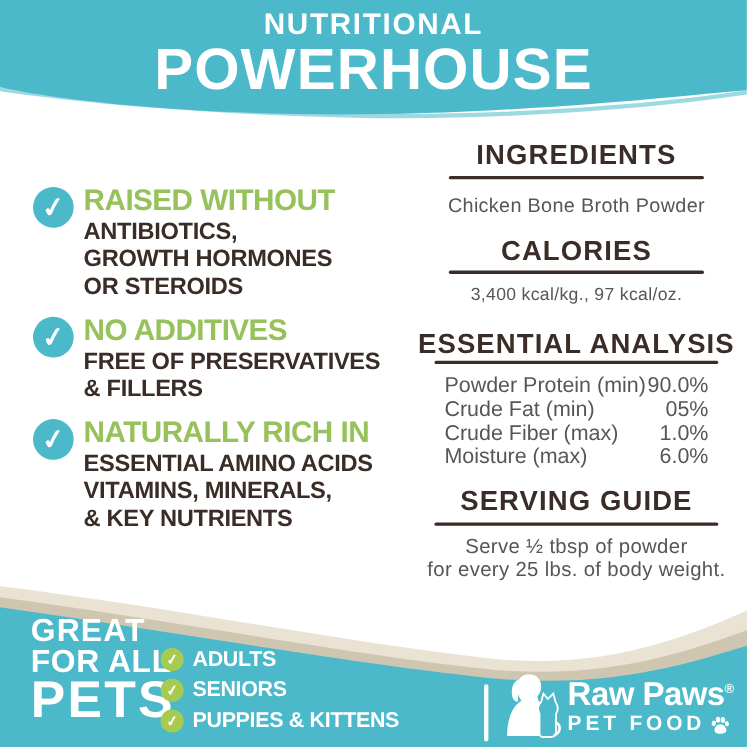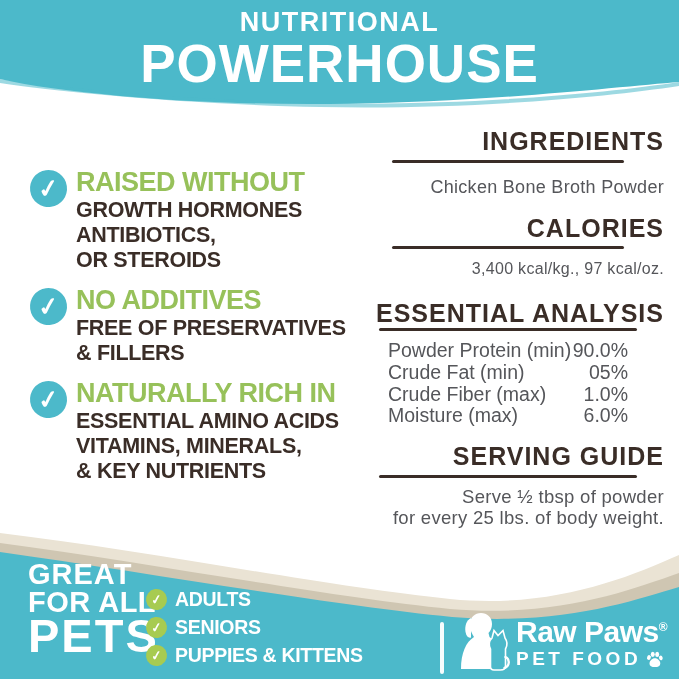--- a/index.html
+++ b/index.html
@@ -29,21 +29,21 @@
   .b1{top:168px}.b2{top:286px}.b3{top:379px}
   .check-circle{
     flex:0 0 auto;width:37px;height:37px;border-radius:50%;background:var(--teal);
     color:#fff;display:flex;align-items:center;justify-content:center;
     font-size:25px;font-weight:bold;transform:rotate(-8deg);margin-top:2px;
   }
   .benefit h3{margin:0;color:var(--green);font-size:27px;line-height:1.05;letter-spacing:-0.5px;}
   .benefit .sub{color:var(--dark);font-size:21.5px;font-weight:bold;line-height:1.16;letter-spacing:-0.3px;margin-top:2px;}
 
   
-  .panel{position:absolute;left:352px;top:0;width:312px;height:540px;text-align:right;}
+  .panel{position:absolute;left:368px;top:0;width:312px;height:540px;text-align:center;}
   .panel .ptitle{position:absolute;width:100%;color:var(--dark);font-weight:bold;letter-spacing:1px;font-size:25px;}
   .rule{position:absolute;left:50%;transform:translateX(-50%);height:2.6px;background:var(--dark);border-radius:2px;}
   .pvalue{position:absolute;width:100%;color:var(--gray);font-size:18px;letter-spacing:0.3px;}
   .t-ing{top:127px}.r-ing{top:160px;width:232px}.v-ing{top:177px}
   .t-cal{top:214px}.r-cal{top:246px;width:232px}.v-cal{top:260px;font-size:16px}
   .t-ga{top:299px;font-size:24px}.r-ga{top:328px;width:258px}
   .ga-table{position:absolute;top:340px;left:50%;transform:translateX(-50%);width:240px;}
   .ga-row{display:flex;justify-content:space-between;color:var(--gray);font-size:19.5px;line-height:21.8px;}
   .t-sg{top:442px}.r-sg{top:475px;width:258px}
   .v-sg1{top:486px;font-size:18.5px}.v-sg2{top:507px;font-size:18.5px}
@@ -81,22 +81,22 @@
   <div class="top-banner-text">
     <div class="tb-line1">NUTRITIONAL</div>
     <div class="tb-line2">POWERHOUSE</div>
   </div>
 
   <div class="benefit b1">
     <span class="check-circle">✓</span>
     <div>
       <h3>RAISED WITHOUT</h3>
       <div class="sub">
+        <div>ANTIBIOTICS,</div>
         <div>GROWTH HORMONES</div>
-        <div>ANTIBIOTICS,</div>
         <div>OR STEROIDS</div>
       </div>
     </div>
   </div>
 
   <div class="benefit b2">
     <span class="check-circle">✓</span>
     <div>
       <h3>NO ADDITIVES</h3>
       <div class="sub">

